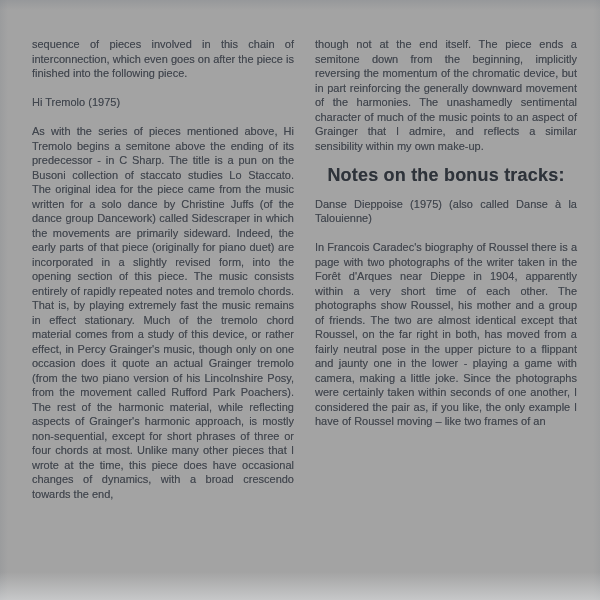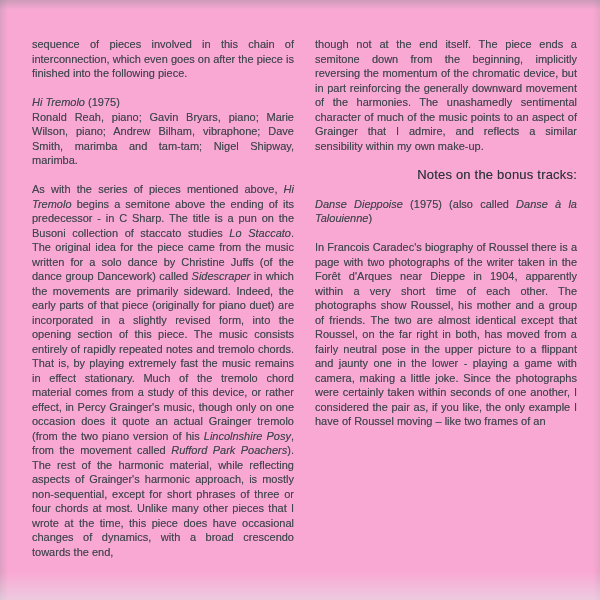--- a/index.html
+++ b/index.html
@@ -6,21 +6,21 @@
     margin: 0;
     padding: 0;
     width: 600px;
     height: 600px;
     overflow: hidden;
   }
   .page {
     position: relative;
     width: 600px;
     height: 600px;
-    background: #f9a8d4;
+    background: #a3a3a3;
     font-family: "Liberation Sans", sans-serif;
     font-size: 11px;
     line-height: 14.5px;
     color: #41464e;
   }
   
   .edge-top {
     position: absolute; top: 0; left: 0; right: 0; height: 10px;
     background: linear-gradient(180deg, rgba(130,135,141,0.38), rgba(130,135,141,0));
     pointer-events: none;
@@ -49,42 +49,42 @@
   }
   .col {
     width: 262px;
   }
   .para {
     margin: 0 0 14.5px 0;
     text-align: justify;
     text-shadow: 0 0 0.5px rgba(65,70,78,0.55);
   }
   .para:last-child { margin-bottom: 0; }
-  .italic { font-style: italic; }
+  .italic { }
   .heading {
-    font-weight: normal;
-    font-size: 13px;
+    font-weight: bold;
+    font-size: 18px;
     color: #2e333a;
     letter-spacing: 0.2px;
-    text-align: right;
+    text-align: center;
   }
 </style>
 </head>
 <body>
 
 <div class="page">
   <div class="edge-top"></div>
   <div class="edge-left"></div>
   <div class="edge-right"></div>
   <div class="edge-bottom"></div>
 
   <div class="columns">
     <div class="col">
         <p class="para"><span>sequence of pieces involved in this chain of interconnection, which even goes on after the piece is finished into the following piece.</span></p>
-        <p class="para"><span class="italic">Hi Tremolo</span><span> (1975)</span><br><span>Ronald Reah, piano; Gavin Bryars, piano; Marie Wilson, piano; Andrew Bilham, vibraphone; Dave Smith, marimba and tam-tam; Nigel Shipway, marimba.</span></p>
+        <p class="para"><span class="italic">Hi Tremolo</span><span> (1975)</span><br></p>
         <p class="para"><span>As with the series of pieces mentioned above, </span><span class="italic">Hi Tremolo</span><span> begins a semitone above the ending of its predecessor - in C Sharp. The title is a pun on the Busoni collection of staccato studies </span><span class="italic">Lo Staccato</span><span>. The original idea for the piece came from the music written for a solo dance by Christine Juffs (of the dance group Dancework) called </span><span class="italic">Sidescraper</span><span> in which the movements are primarily sideward. Indeed, the early parts of that piece (originally for piano duet) are incorporated in a slightly revised form, into the opening section of this piece. The music consists entirely of rapidly repeated notes and tremolo chords. That is, by playing extremely fast the music remains in effect stationary. Much of the tremolo chord material comes from a study of this device, or rather effect, in Percy Grainger's music, though only on one occasion does it quote an actual Grainger tremolo (from the two piano version of his </span><span class="italic">Lincolnshire Posy</span><span>, from the movement called </span><span class="italic">Rufford Park Poachers</span><span>). The rest of the harmonic material, while reflecting aspects of Grainger's harmonic approach, is mostly non-sequential, except for short phrases of three or four chords at most. Unlike many other pieces that I wrote at the time, this piece does have occasional changes of dynamics, with a broad crescendo towards the end,</span></p>
       </div>
     <div class="col">
         <p class="para"><span>though not at the end itself. The piece ends a semitone down from the beginning, implicitly reversing the momentum of the chromatic device, but in part reinforcing the generally downward movement of the harmonies. The unashamedly sentimental character of much of the music points to an aspect of Grainger that I admire, and reflects a similar sensibility within my own make-up.</span></p>
         <p class="para heading"><span>Notes on the bonus tracks:</span></p>
         <p class="para"><span class="italic">Danse Dieppoise</span><span> (1975) (also called </span><span class="italic">Danse à la Talouienne</span><span>)</span><br></p>
         <p class="para"><span>In Francois Caradec's biography of Roussel there is a page with two photographs of the writer taken in the Forêt d'Arques near Dieppe in 1904, apparently within a very short time of each other. The photographs show Roussel, his mother and a group of friends. The two are almost identical except that Roussel, on the far right in both, has moved from a fairly neutral pose in the upper picture to a flippant and jaunty one in the lower - playing a game with camera, making a little joke. Since the photographs were certainly taken within seconds of one another, I considered the pair as, if you like, the only example I have of Roussel moving – like two frames of an</span></p>
       </div>
   </div>
 </div>

